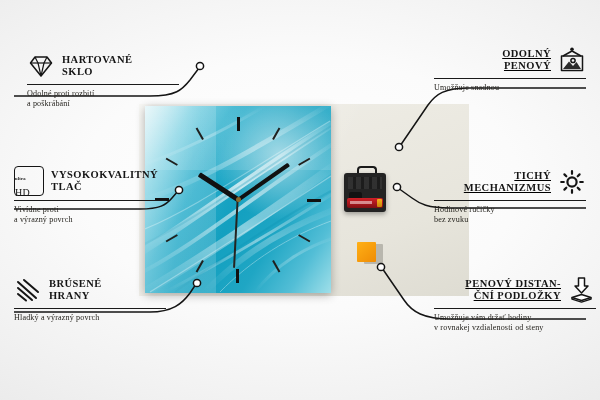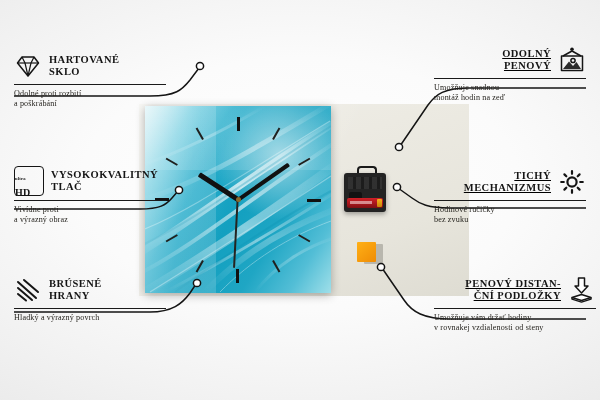--- a/index.html
+++ b/index.html
@@ -74,21 +74,21 @@
   .feat .ico{width:28px;height:28px;flex:0 0 28px;display:block;}
   .feat .ttl{font-weight:700;font-size:10.5px;line-height:12.4px;letter-spacing:.45px;color:#151515;}
   .feat.right .ttl{text-align:right;}
   .feat .rule{height:1px;background:#1a1a1a;margin:4px 0 4px;}
   .feat .desc{font-size:8.1px;line-height:10.2px;color:#26241f;letter-spacing:.15px;}
   .feat.right .desc{text-align:left;}
 
   .hd-ultra{width:26px;height:24px;border:1.6px solid #151515;border-radius:4px;
       display:flex;flex-direction:column;align-items:center;justify-content:center;line-height:1;}
   .hd-ultra .u{font-size:4.6px;font-weight:700;letter-spacing:.2px;color:#151515;}
-  .hd-ultra .h{font-size:10px;font-weight:700;letter-spacing:.2px;color:#151515;margin-top:.5px;}
+  .hd-ultra .h{font-size:10px;font-weight:400;letter-spacing:.2px;color:#151515;margin-top:.5px;}
 </style>
 </head>
 <body>
 
 <div id="stage">
 
   <div id="photo">
     <div class="photo-bg"></div>
 
     <div id="clock">
@@ -201,21 +201,21 @@
     <g fill="#ffffff" stroke="#141414" stroke-width="1.5">
       <circle cx="200" cy="66" r="3.6"></circle>
       <circle cx="179" cy="190" r="3.6"></circle>
       <circle cx="197" cy="283" r="3.6"></circle>
       <circle cx="399" cy="147" r="3.6"></circle>
       <circle cx="397" cy="187" r="3.6"></circle>
       <circle cx="381" cy="267" r="3.6"></circle>
     </g>
   </svg>
 
-  <div class="feat left" style="left:14px;top:52px;">
+  <div class="feat left" style="left:27px;top:52px;">
     <div class="hd">
       <svg class="ico" viewBox="0 0 28 28">
         <g fill="none" stroke="#151515" stroke-width="1.5" stroke-linejoin="round">
           <path d="M3.5,11 L14,24 L24.5,11 L20,5 L8,5 Z"></path>
           <path d="M3.5,11 H24.5" stroke-width="1.2"></path>
           <path d="M8,5 L11,11 L14,24" stroke-width="1.2"></path>
           <path d="M20,5 L17,11 L14,24" stroke-width="1.2"></path>
         </g>
       </svg>
       <div class="ttl">
@@ -237,21 +237,21 @@
         <span class="h">HD</span>
       </div>
       <div class="ttl">
         <div>VYSOKOKVALITNÝ</div>
         <div>TLAČ</div>
       </div>
     </div>
     <div class="rule"></div>
     <div class="desc">
       <div>Vivídne proti</div>
-      <div>a výrazný obraz</div>
+      <div>a výrazný povrch</div>
     </div>
   </div>
 
   <div class="feat left" style="left:14px;top:276px;">
     <div class="hd">
       <svg class="ico" viewBox="0 0 28 28">
         <g stroke="#151515" stroke-width="2" stroke-linecap="round">
           <path d="M4,6 L22,22"></path>
           <path d="M4,12 L18,24"></path>
           <path d="M4,18 L12,24.5"></path>
@@ -281,21 +281,20 @@
           <path d="M14,5 L5,10 M14,5 L23,10"></path>
           <rect x="3.5" y="10" width="21" height="14.5"></rect>
           <path d="M5,23 L11,15.5 L15,20 L18.5,16 L23,23 Z" fill="#151515" stroke="none" opacity=".9"></path>
           <circle cx="15" cy="14.5" r="2.1"></circle>
         </g>
       </svg>
     </div>
     <div class="rule"></div>
     <div class="desc">
       <div>Umožňuje snadnou</div>
-      <div>montáž hodin na zeď</div>
     </div>
   </div>
 
   <div class="feat right" style="left:434px;top:168px;">
     <div class="hd">
       <div class="ttl">
         <div>TICHÝ</div>
         <div>MECHANIZMUS</div>
       </div>
       <svg class="ico" viewBox="0 0 28 28">

